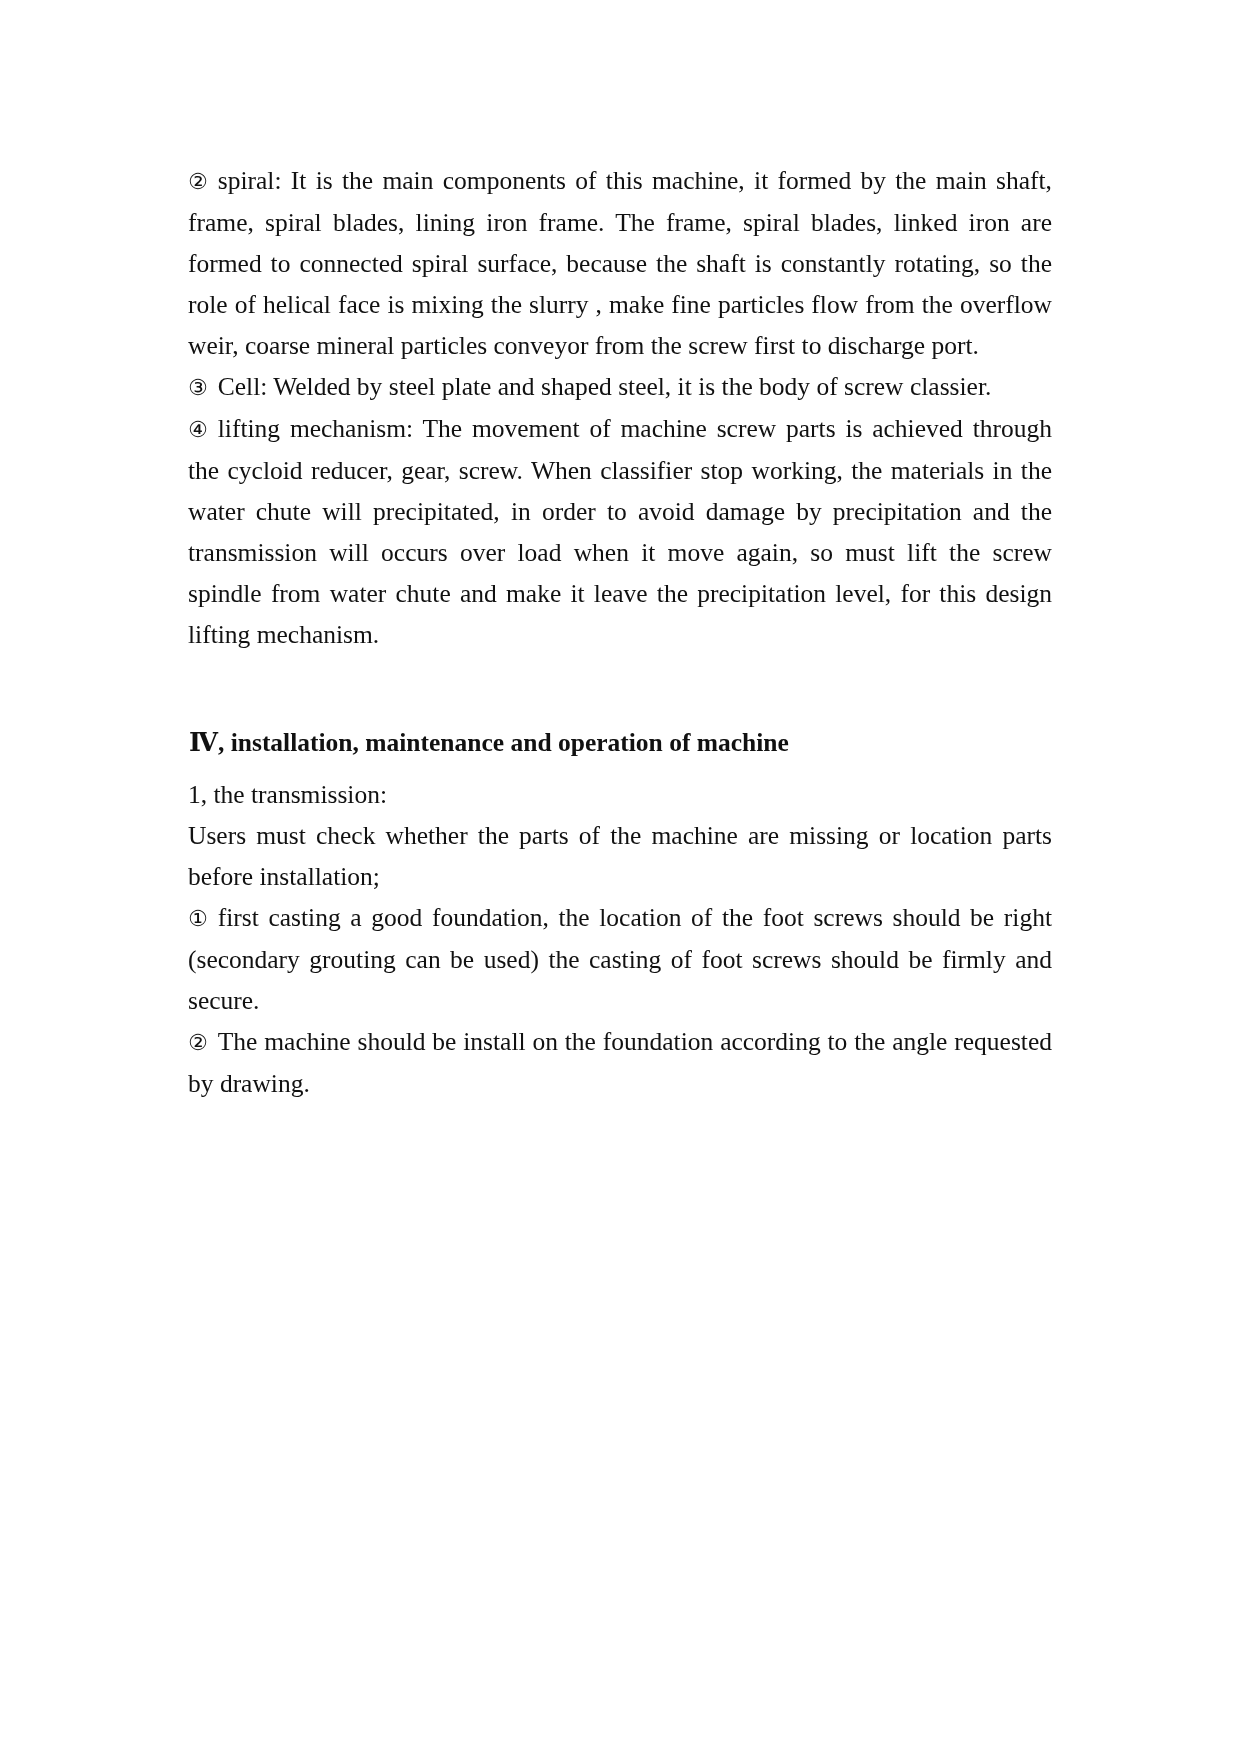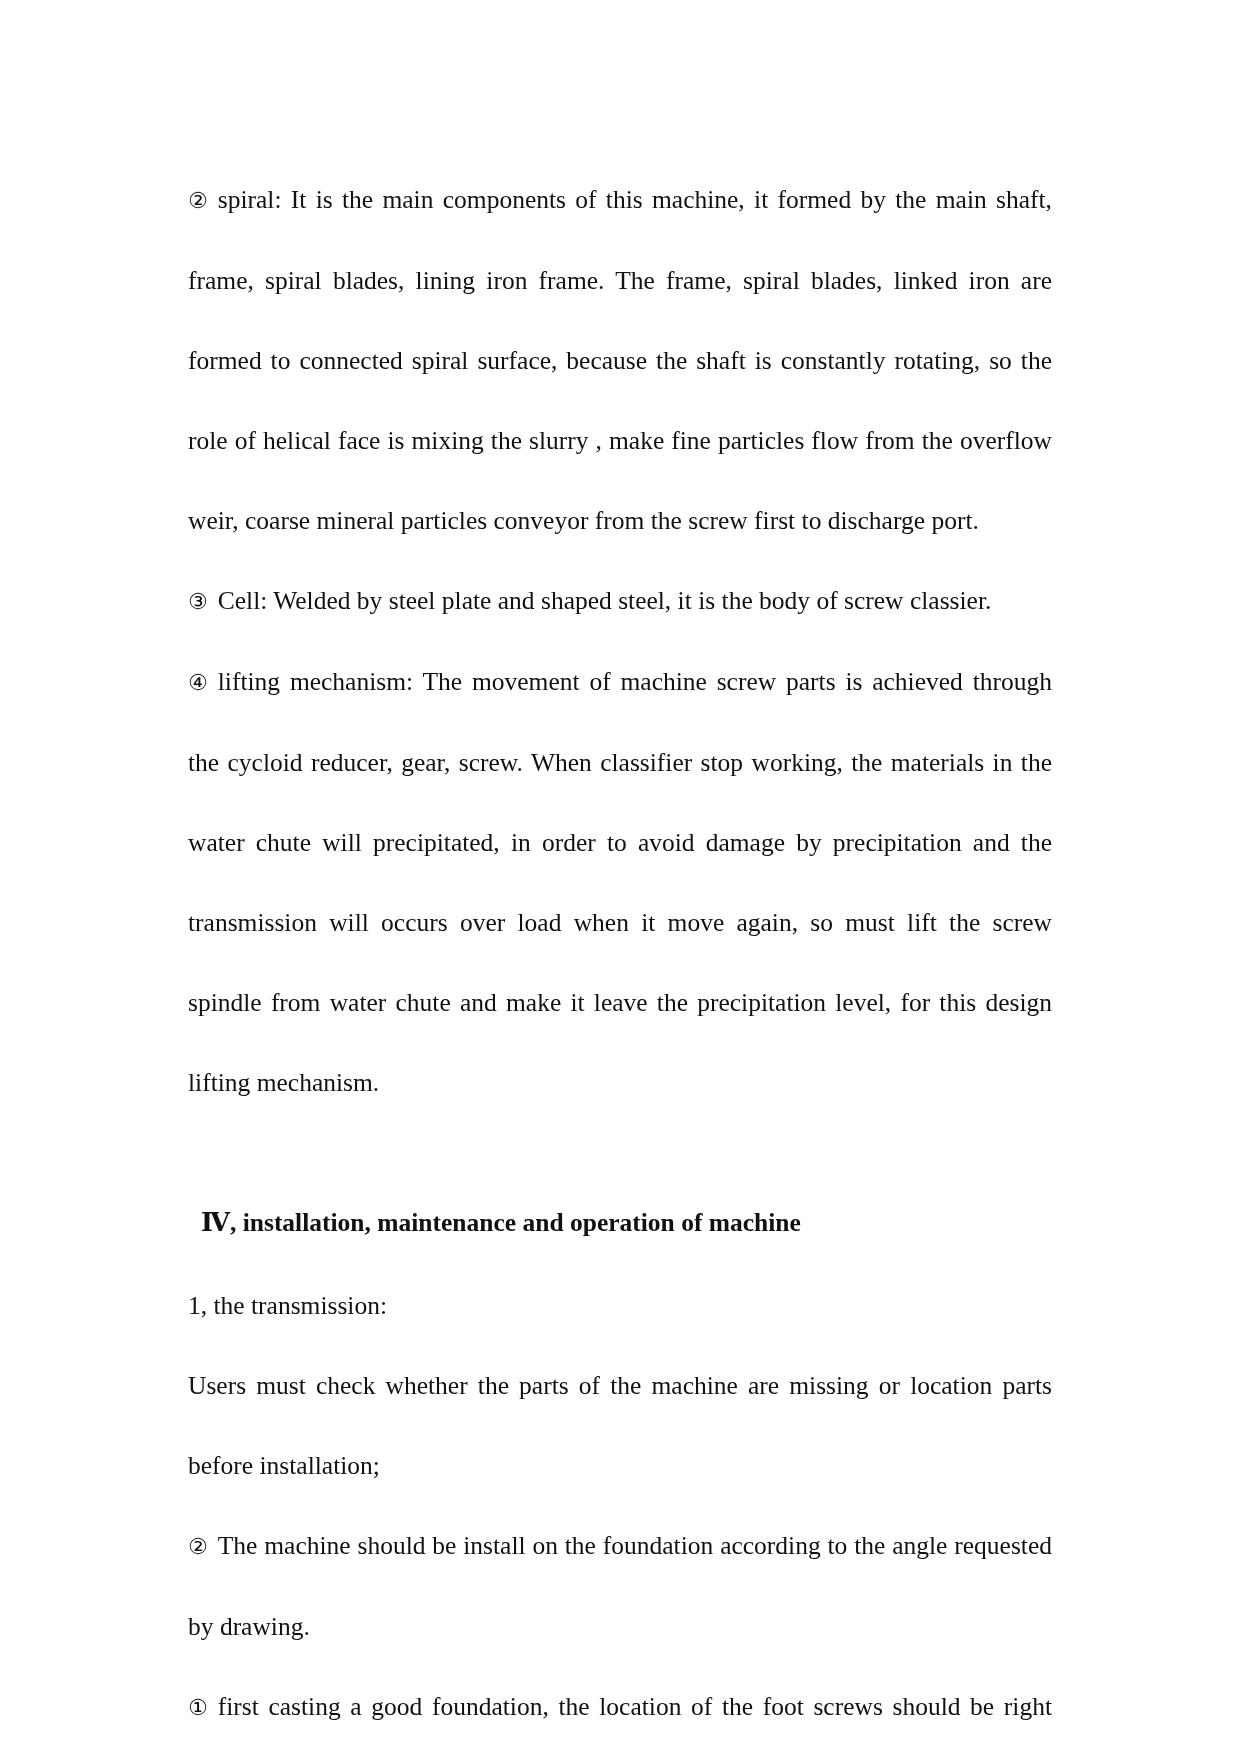--- a/index.html
+++ b/index.html
@@ -16,39 +16,39 @@
       color: #111111;
     }
     .page {
       position: absolute;
       left: 188px;
       top: 160px;
       width: 864px;
     }
     .line-block {
       font-size: 25.5px;
-      line-height: 80px;
+      line-height: 41px;
       text-align: justify;
       margin: 0;
     }
     .marker {
       display: inline-block;
       font-family: "DejaVu Sans", sans-serif;
       font-size: 22px;
       margin-right: 10px;
       font-weight: normal;
     }
     .gap {
       height: 58px;
     }
     .heading {
       font-size: 25.5px;
       line-height: 58.5px;
       font-weight: bold;
-      margin: 13px;
+      margin: 1px;
     }
     .roman {
       font-weight: bold;
     }
   </style>
 </head>
 <body>
 
 <div class="page">
 
@@ -68,20 +68,20 @@
 
   <p class="heading">
     <span class="roman">Ⅳ</span><span>, installation, maintenance and operation of machine</span>
   </p>
 
   <p class="line-block">1, the transmission:</p>
 
   <p class="line-block">Users must check whether the parts of the machine are missing or location parts before installation;</p>
 
   <p class="line-block">
-    <span class="marker">②</span><span>The machine should be install on the foundation according to the angle requested by drawing.</span>
+    <span class="marker">①</span><span>first casting a good foundation, the location of the foot screws should be right (secondary grouting can be used) the casting of foot screws should be firmly and secure.</span>
   </p>
 
   <p class="line-block">
-    <span class="marker">①</span><span>first casting a good foundation, the location of the foot screws should be right (secondary grouting can be used) the casting of foot screws should be firmly and secure.</span>
+    <span class="marker">②</span><span>The machine should be install on the foundation according to the angle requested by drawing.</span>
   </p>
 
 </div>
 
 </body></html>

